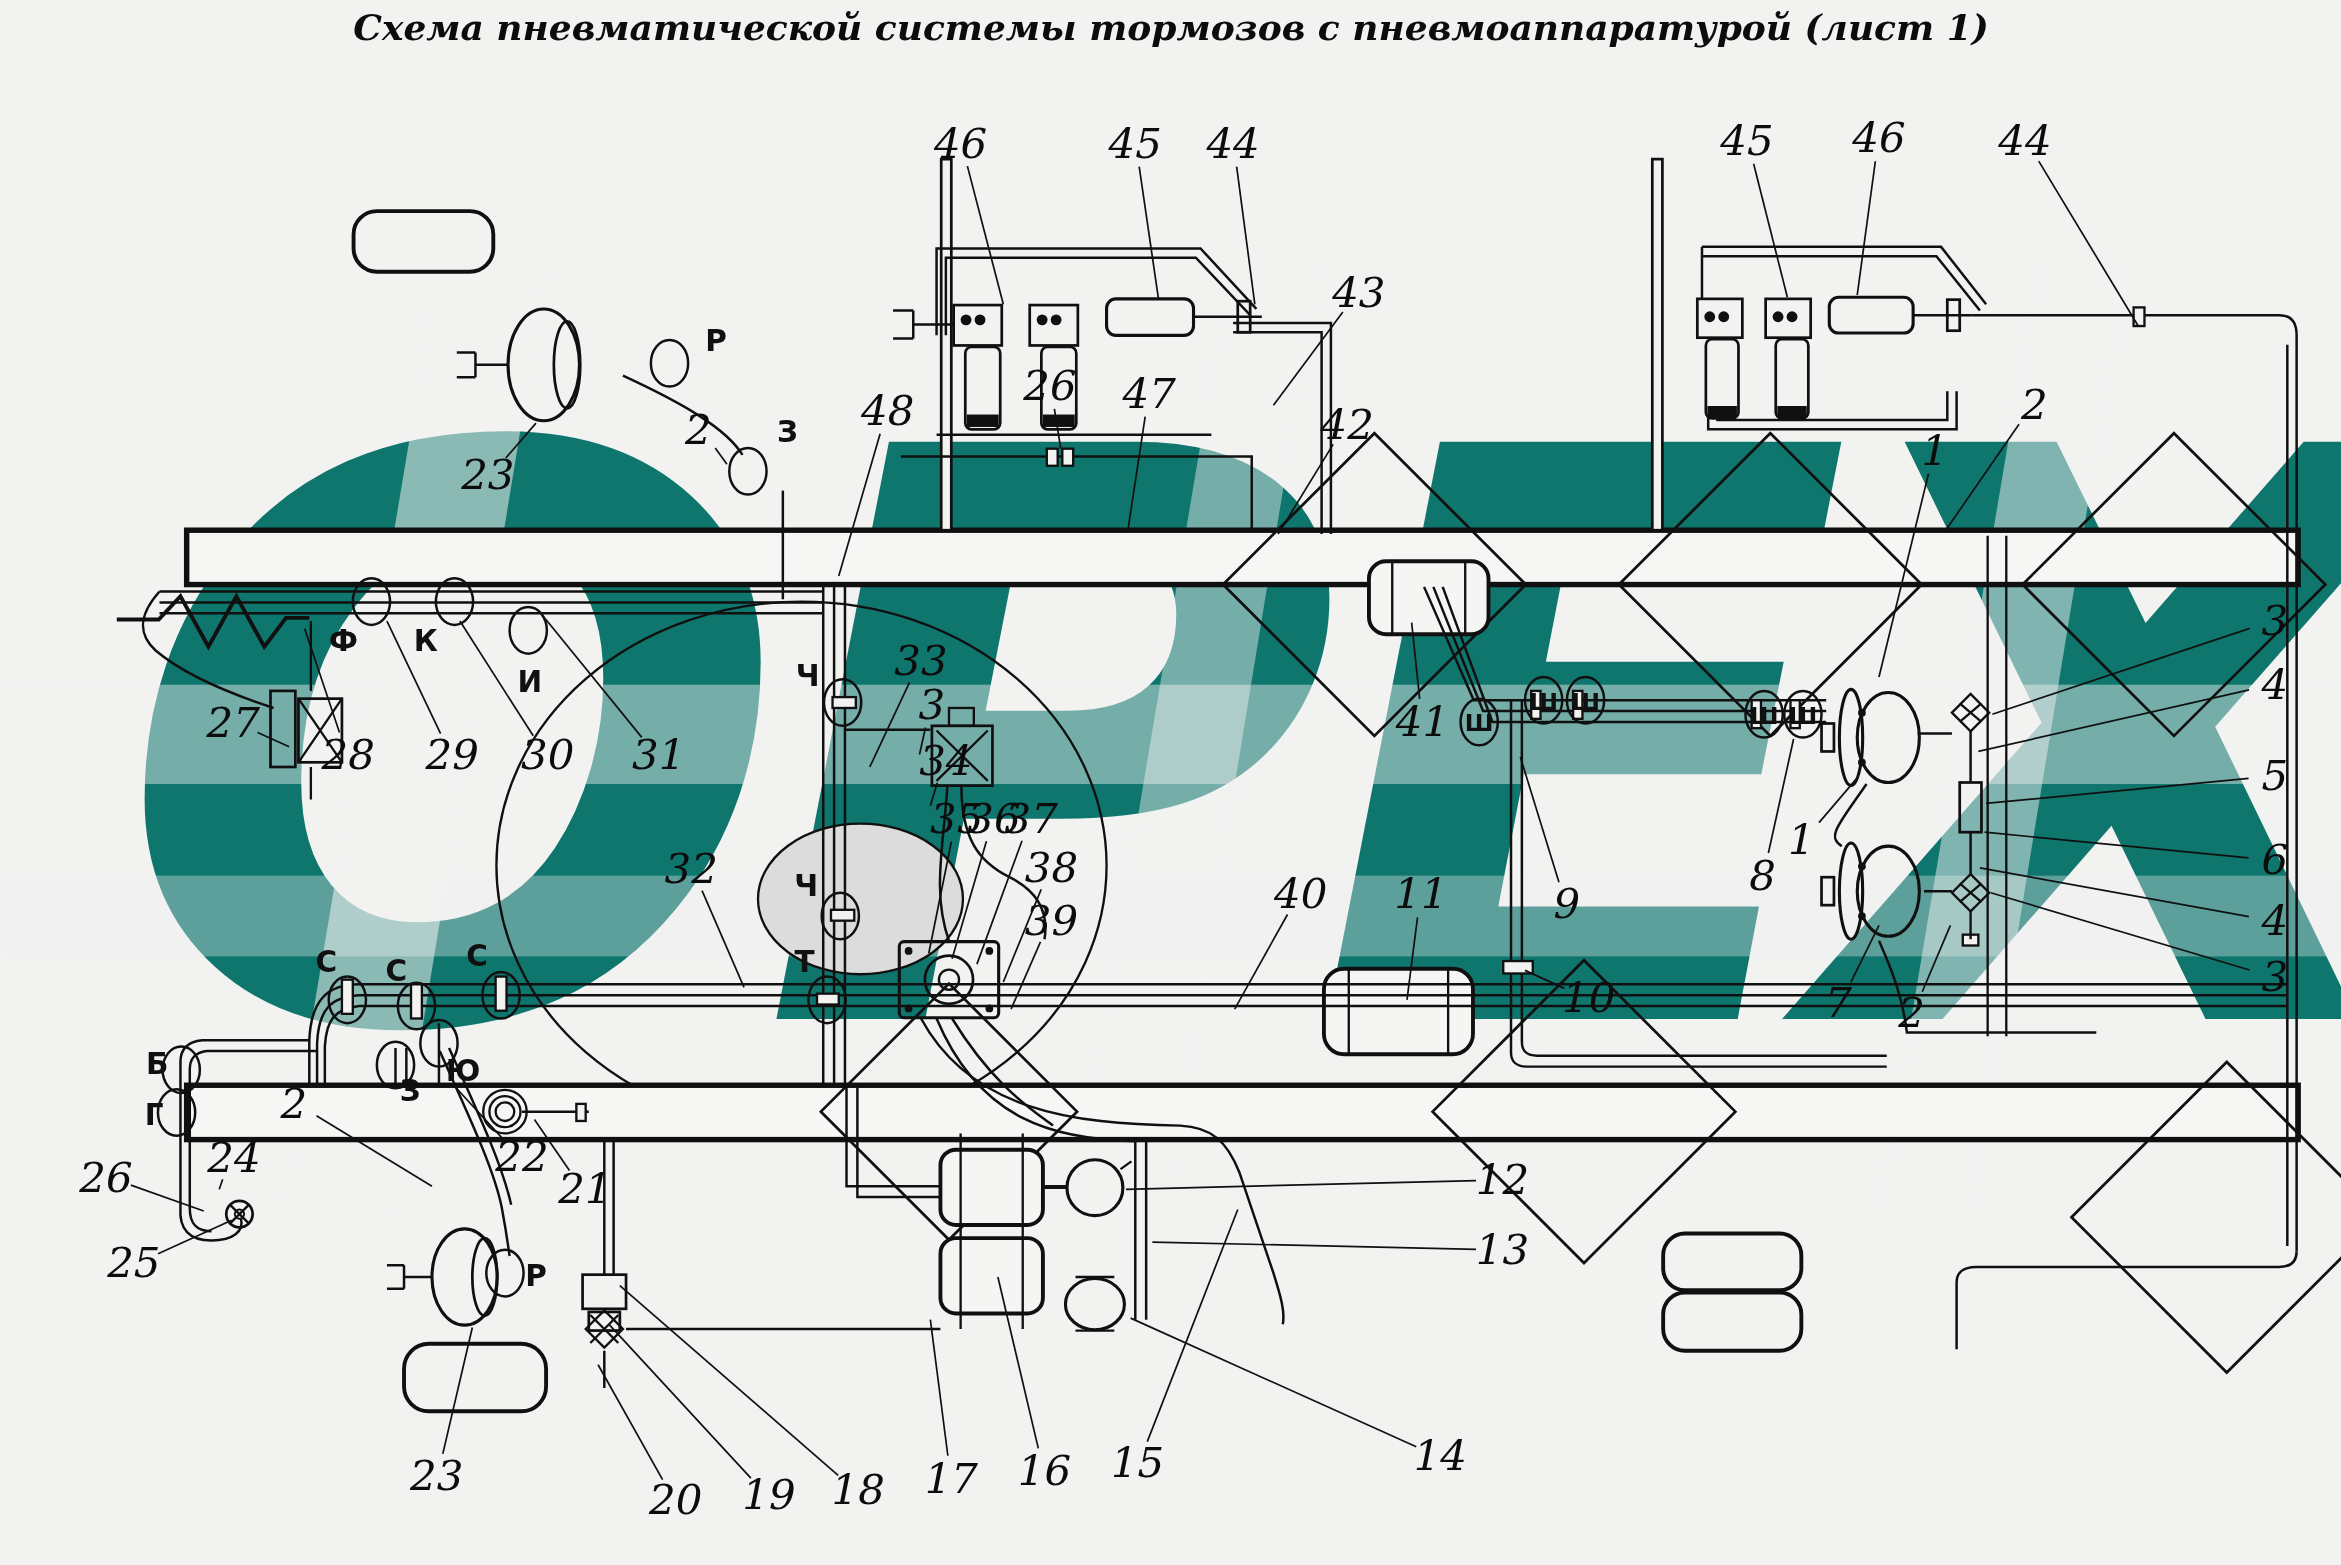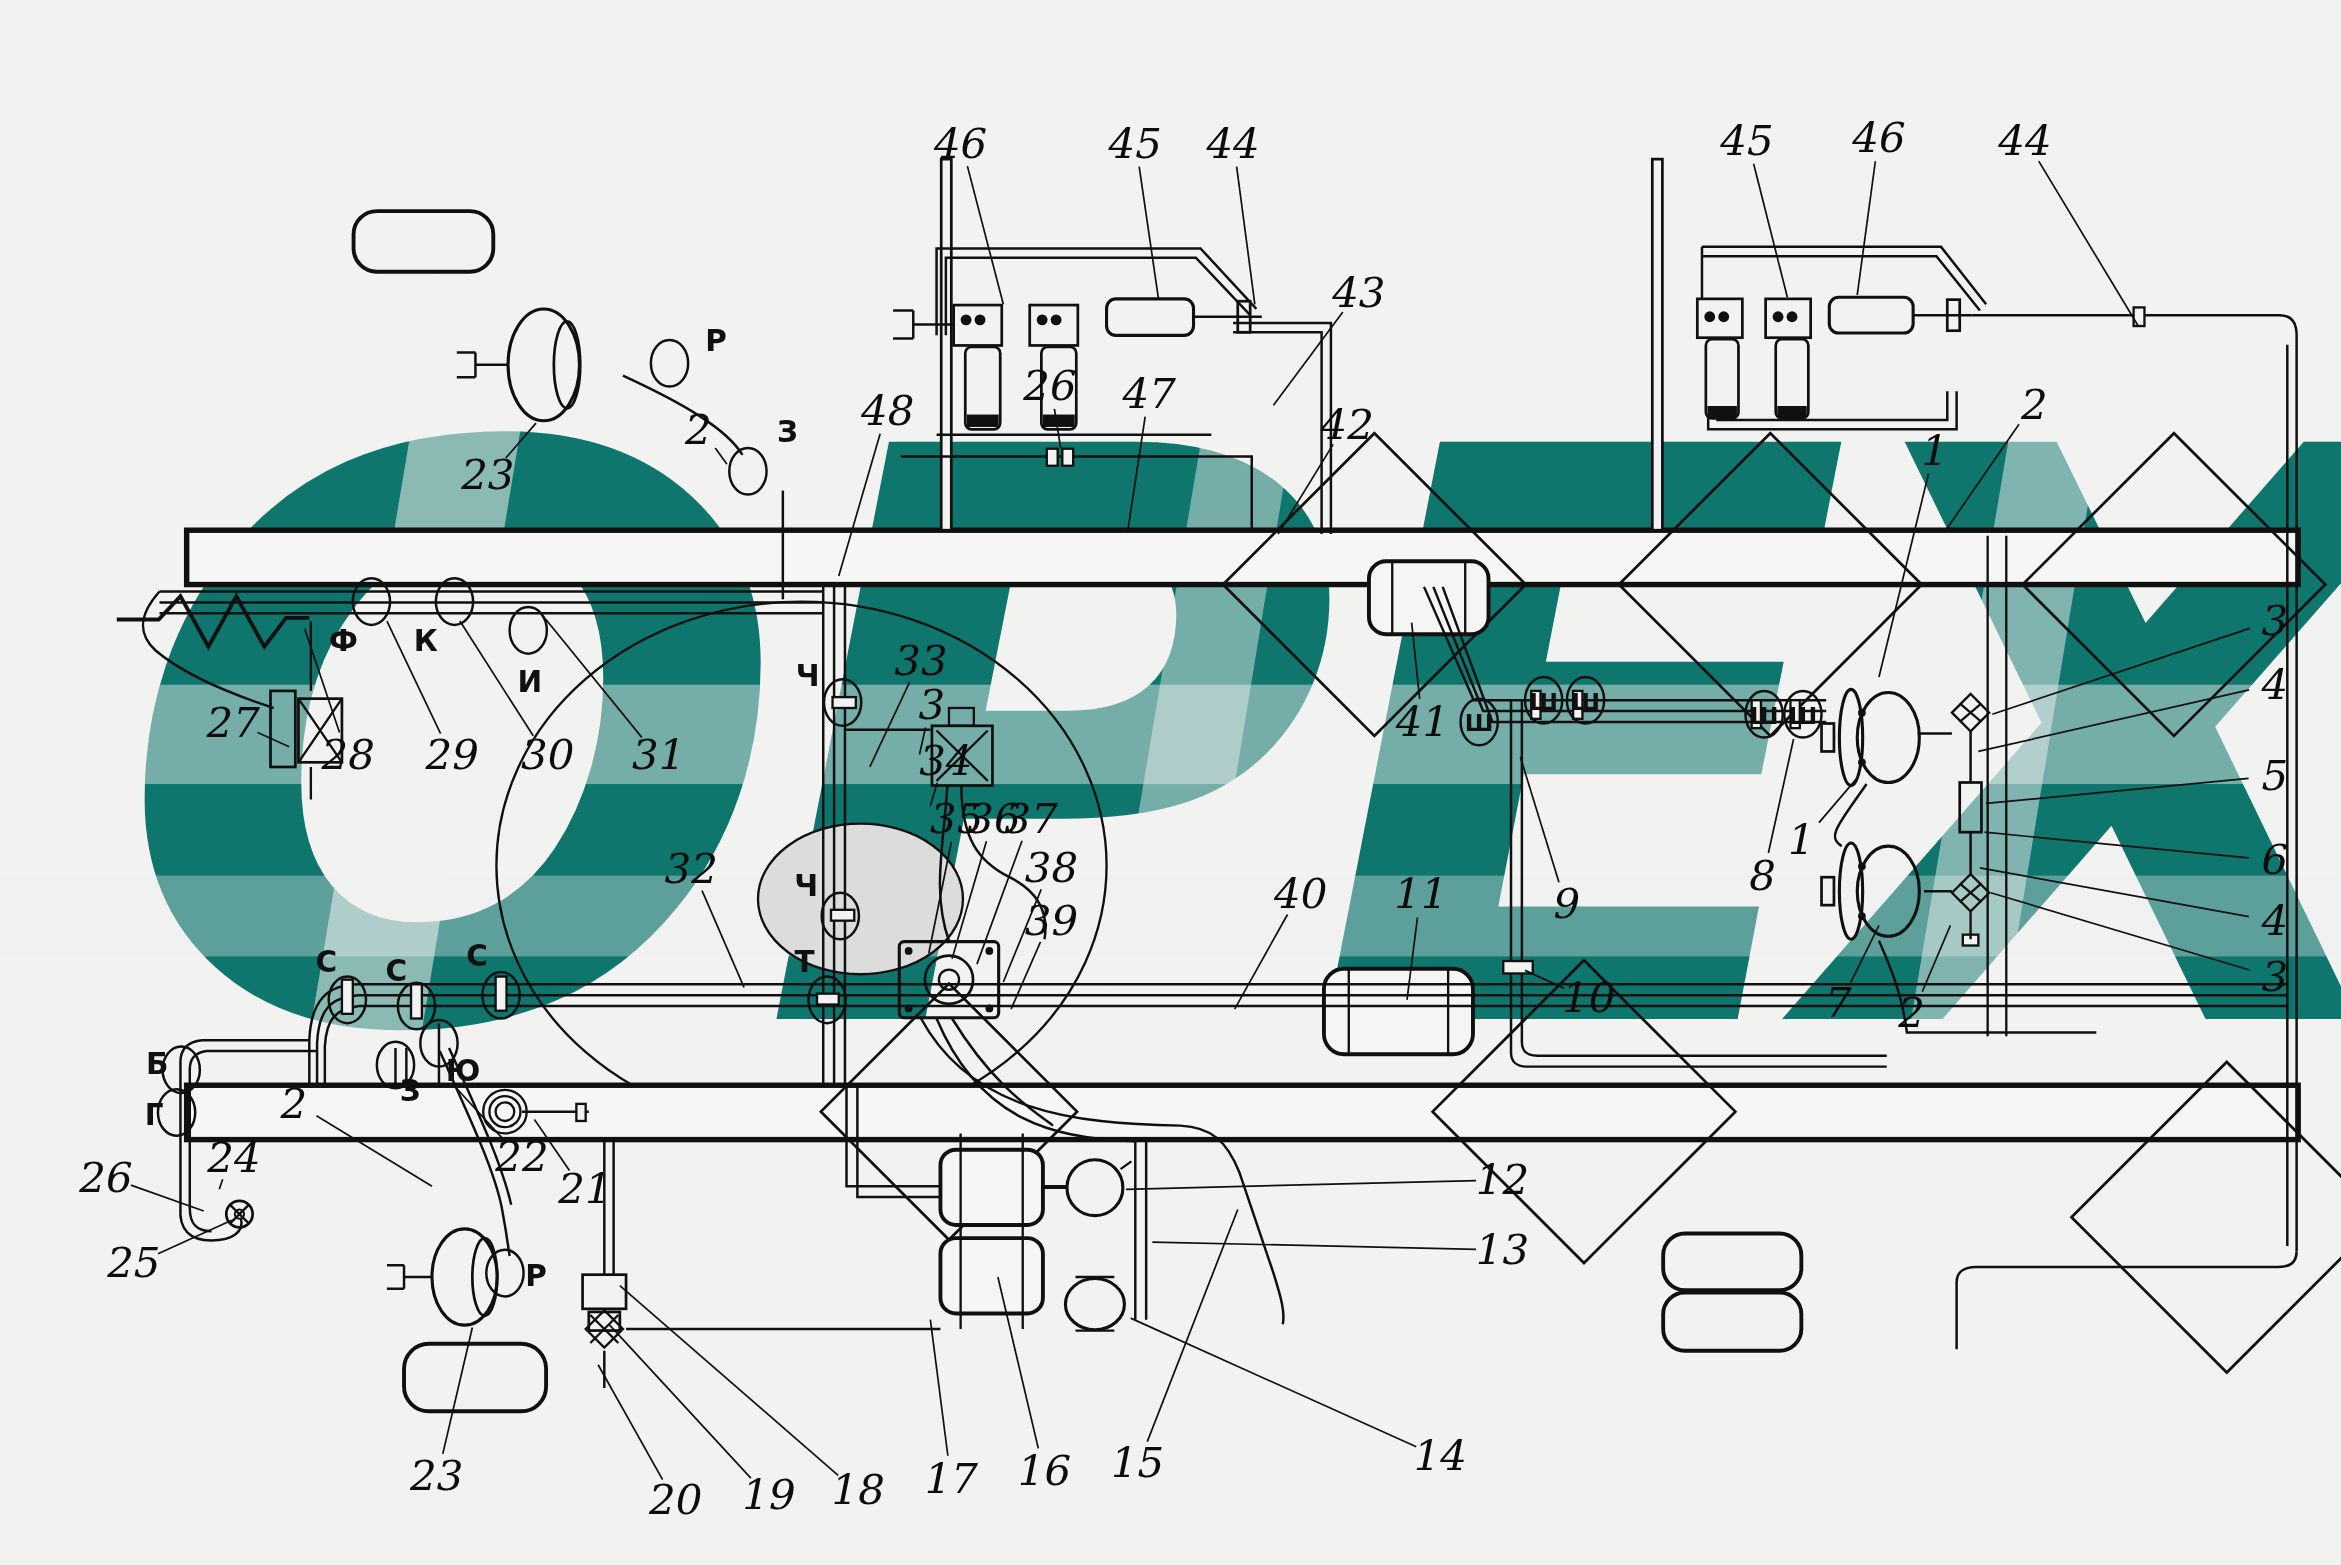--- a/index.html
+++ b/index.html
@@ -14,20 +14,21 @@
   svg{position:absolute;left:0;top:0;}
   .ink{stroke:#101010;fill:none;}
 </style>
 </head>
 <body>
 
 <div class="page">
 
   <div class="watermark">ОРЕХ</div>
 
+  <div class="title">Схема пневматической системы тормозов с пневмоаппаратурой (лист 1)</div>
 
   <svg width="2342" height="1565" viewBox="0 0 3016 2016">
 
     <g>
       <rect x="0" y="882" width="3016" height="128" fill="#f2f2f1" opacity="0.45"></rect>
       <rect x="0" y="1128" width="3016" height="104" fill="#f2f2f1" opacity="0.35"></rect>
       <polygon points="360,1560 565,340 705,340 505,1560" fill="#f2f2f1" opacity="0.55"></polygon>
       <polygon points="1380,1560 1585,340 1700,340 1500,1560" fill="#f2f2f1" opacity="0.45"></polygon>
       <polygon points="2420,1560 2625,340 2740,340 2540,1560" fill="#f2f2f1" opacity="0.5"></polygon>
     </g>

